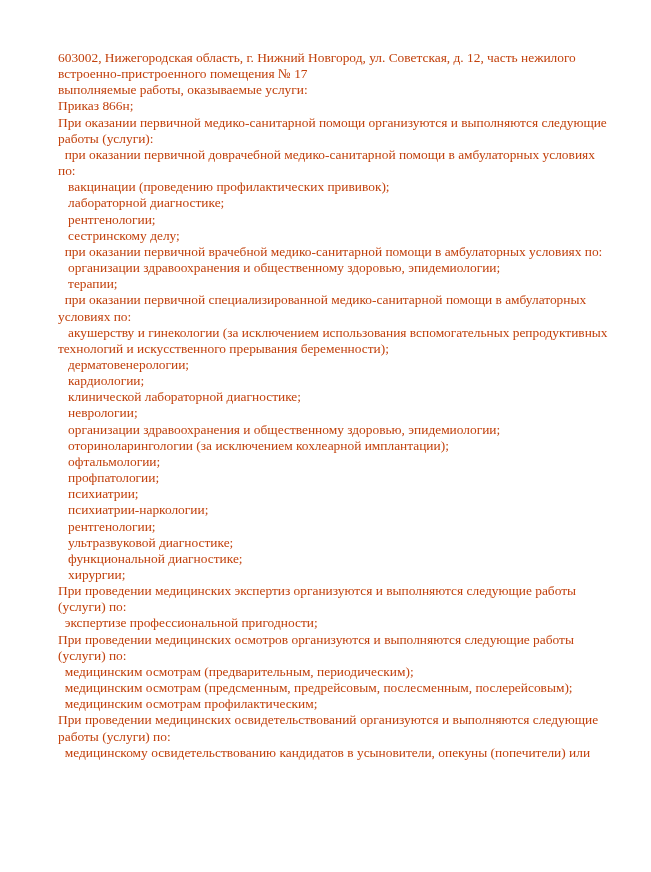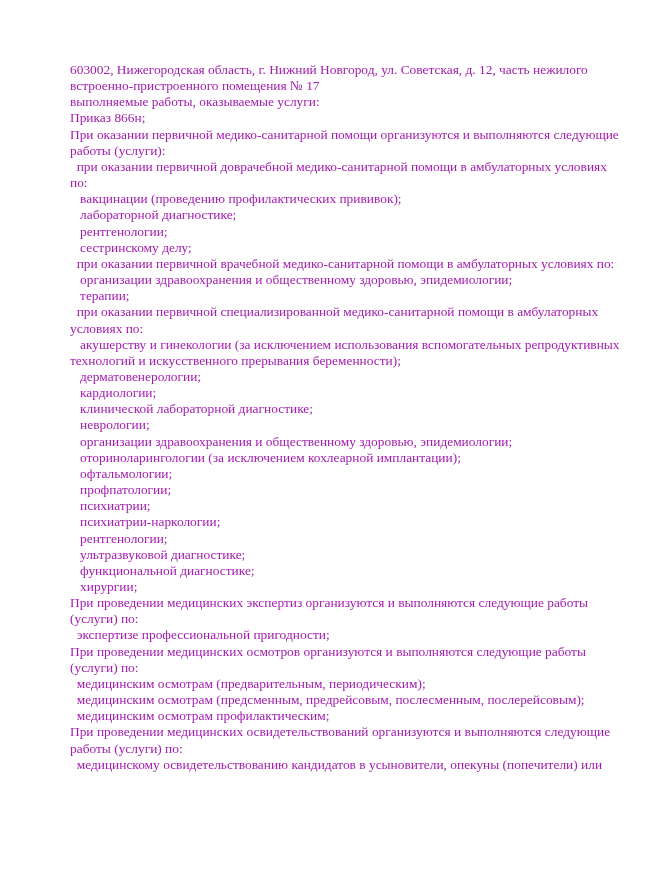--- a/index.html
+++ b/index.html
@@ -11,26 +11,26 @@
     position: relative;
     width: 651px;
     height: 872px;
     background: #ffffff;
     overflow: hidden;
   }
   .doc-text {
     position: absolute;
     left: 58px;
     top: 50px;
-    margin: 12px;
+    margin: 0;
     padding: 0;
     font-family: "Liberation Serif", "DejaVu Serif", serif;
     font-size: 13.4px;
     line-height: 16.15px;
-    color: #a21caf;
+    color: #c2410c;
     white-space: pre;
     letter-spacing: 0;
   }
 </style>
 </head>
 <body>
 
 <div class="page">
   <pre class="doc-text">603002, Нижегородская область, г. Нижний Новгород, ул. Советская, д. 12, часть нежилого
 встроенно-пристроенного помещения № 17

